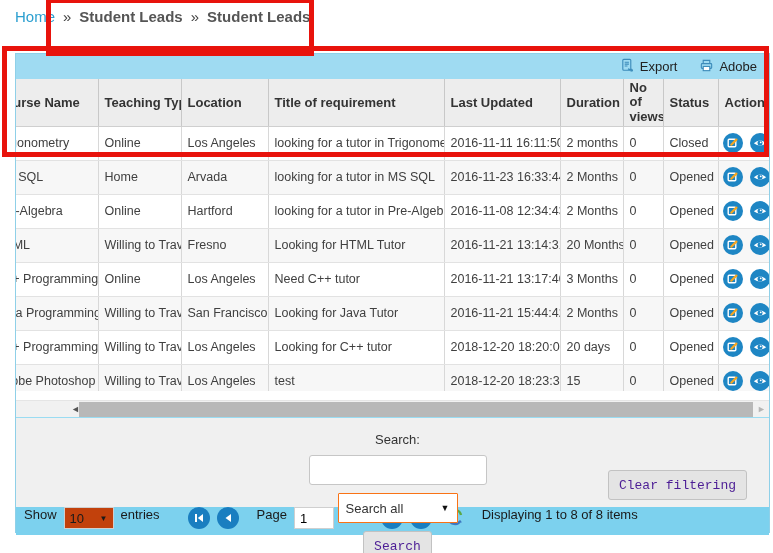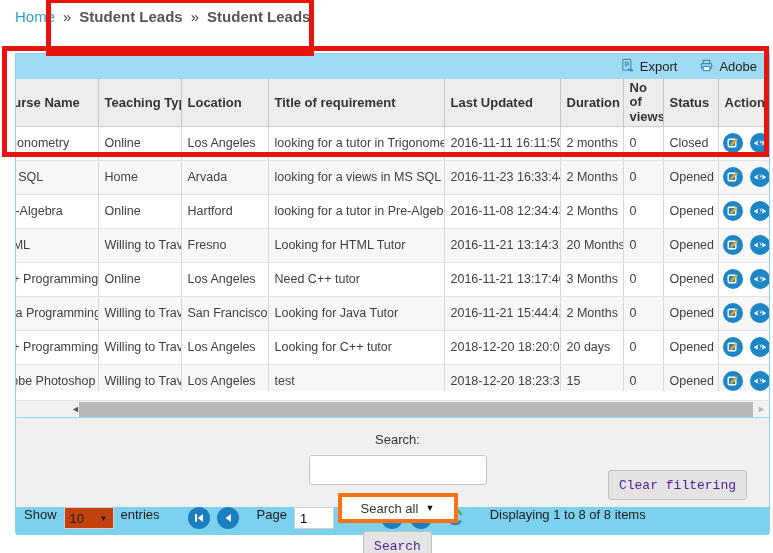--- a/index.html
+++ b/index.html
@@ -42,42 +42,42 @@
   .hs-left { left: 55px; }
   .hs-right { right: 3px; color: #b5b5b5; }
   .hs-thumb { position: absolute; left: 63px; top: 1px; width: 674px; height: 15px;
     background: #b8b8b8; cursor: pointer; }
 
   
   .filter-panel { height: 90px; background: #f0f0f0; border-top: 1px solid #9adcf2; position: relative; }
   .search-row { display: flex; align-items: center; padding: 14px 0 0 10px; gap: 8px; font-size: 13px; color:#333;flex-direction:column; }
   .search-input { width: 178px; height: 30px; border: 1px solid #c6c6c6; border-radius: 3px;
     background: #fff; padding: 0 6px; font-size: 13px; font-family: "Liberation Sans", sans-serif; }
-  .fake-select { width: 120px; height: 30px; border: 4px solid #f97316; border-radius: 1px;
+  .fake-select { width: 120px; height: 30px; border: 1px solid #f97316; border-radius: 1px;
     background: #fff; display: flex; align-items: center; justify-content: space-between;
-    padding: 0 19px; font-size: 13px; color: #333; cursor: pointer; }
+    padding: 0 7px; font-size: 13px; color: #333; cursor: pointer; }
   .fake-select .caret { font-size: 9px; color: #111; }
   .btn { height: 30px; padding: 0 10px; background: #e4e4e4; border: 1px solid #c2c2c2;
     border-radius: 3px; font-size: 13px; color: #4c1d95; cursor: pointer;
     font-family: Liberation Mono, monospace; }
   .clear-btn { position: absolute; right: 22px; bottom: 7px; }
 
   
   .pager { height: 28px; background: #7cd1ee; display: flex; align-items: flex-start;
     padding: 0 8px; gap: 7px; font-size: 13px; color: #1a1a1a; }
   .pager .mini-select { width: 50px; height: 22px; background: #c2410c; border: 1px solid #cfcfcf;
     display: flex; align-items: center; justify-content: space-between; padding: 0 5px; cursor: pointer; }
   .pager .mini-select .caret { font-size: 8px; }
   .pcircle { width: 22px; height: 22px; border-radius: 50%; background: #1a7ec0; display: flex;
     align-items: center; justify-content: center; cursor: pointer; flex: 0 0 auto; }
   .page-input { width: 40px; height: 22px; border: 1px solid #cfcfcf; padding: 0 5px;
     font-size: 13px; font-family: "Liberation Sans", sans-serif; }
   .gap-sm { width: 14px; } .gap-xs { width: 4px; }
   .refresh { width: 20px; height: 20px; cursor: pointer; margin-left: 6px; }
-  .pg-status { margin-left: 18px; }
+  .pg-status { margin-left: 10px; }
 
   
   .anno { position: absolute; border: 5px solid #e8130c; pointer-events: none; z-index: 20; }
   .anno1 { left: 46px; top: -2px; width: 268px; height: 58px; }
   .anno2 { left: 2px; top: 46px; width: 767px; height: 111px; }
 </style>
 </head>
 <body>
 
 <div id="stage">
@@ -168,21 +168,21 @@
               <circle cx="10.7" cy="9.3" r="0.9" fill="#fff"></circle>
             </svg>
           </span>
         </td>
       </tr>
 
       <tr>
         <td>MS SQL</td>
         <td>Home</td>
         <td>Arvada</td>
-        <td>looking for a views in MS SQL</td>
+        <td>looking for a tutor in MS SQL</td>
         <td>2016-11-23 16:33:44</td>
         <td>2 Months</td>
         <td>0</td>
         <td>Opened</td>
         <td class="actions">
           <span class="act">
             <svg width="20" height="20" viewBox="0 0 20 20">
               <circle cx="10" cy="10" r="10" fill="#1e86c4"></circle>
               <rect x="5.2" y="6.2" width="7.6" height="7.6" rx="1" fill="none" stroke="#fff" stroke-width="1.4"></rect>
               <path d="M8.3 11.7L13.4 6.6" stroke="#f5a623" stroke-width="2.2" stroke-linecap="round"></path>

